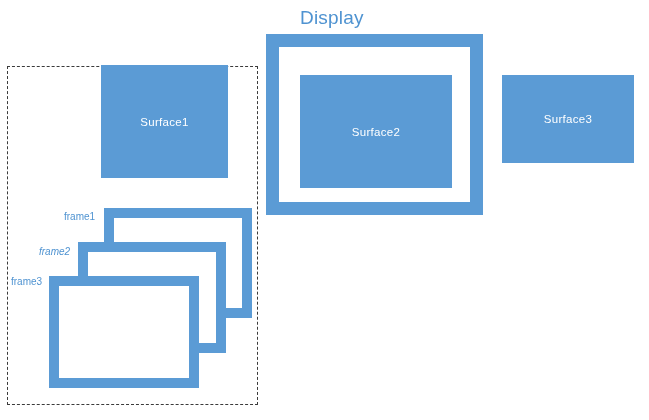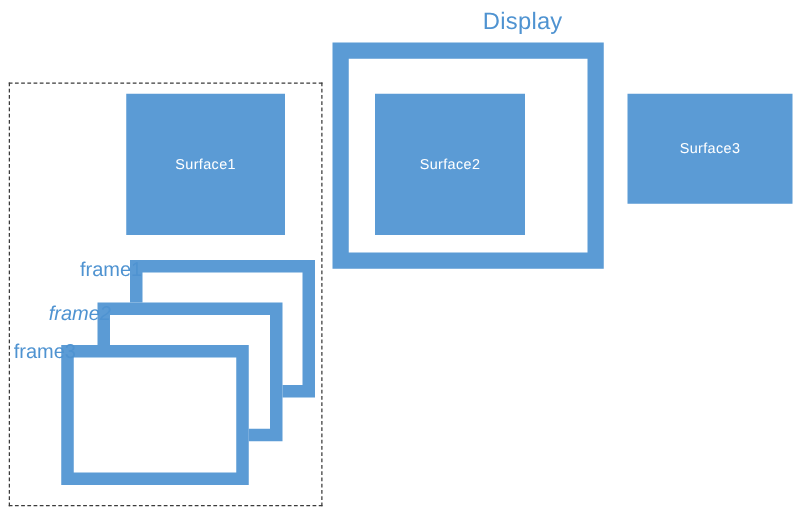--- a/index.html
+++ b/index.html
@@ -17,21 +17,21 @@
     background: #ffffff;
     overflow: hidden;
   }
 
   
   .display-title {
     position: absolute;
     left: 300px;
     top: 6px;
     width: 150px;
-    text-align: right;
+    text-align: left;
     color: #4F93D1;
     font-size: 19px;
     line-height: 24px;
     letter-spacing: 0.2px;
     white-space: nowrap;
   }
 
   
   .dashed-group {
     position: absolute;
@@ -52,22 +52,22 @@
     font-size: 11.5px;
     display: flex;
     align-items: center;
     justify-content: center;
     box-sizing: border-box;
     letter-spacing: 0.3px;
   }
   .surface-label {
     pointer-events: none;
   }
-  #surface1 { left: 101px; top: 75px; width: 127px; height: 113px; }
-  #surface2 { left: 300px; top: 75px; width: 120px; height: 113px; }
+  #surface1 { left: 101px; top: 65px; width: 127px; height: 113px; }
+  #surface2 { left: 300px; top: 75px; width: 152px; height: 113px; }
   #surface3 { left: 502px; top: 75px; width: 132px; height: 88px; }
 
   
   .display-frame {
     position: absolute;
     left: 266px;
     top: 34px;
     width: 217px;
     height: 181px;
     border: 13px solid #5B9BD5;
@@ -82,21 +82,21 @@
     background: #ffffff;
     box-sizing: border-box;
   }
   #frame1 { left: 104px; top: 208px; width: 148px; height: 110px; z-index: 3; }
   #frame2 { left: 78px;  top: 242px; width: 148px; height: 111px; z-index: 4; }
   #frame3 { left: 49px;  top: 276px; width: 150px; height: 112px; z-index: 5; }
 
   .frame-label {
     position: absolute;
     color: #4F93D1;
-    font-size: 16px;
+    font-size: 10px;
     line-height: 12px;
     white-space: nowrap;
     z-index: 6;
   }
   #frame1-label { left: 64px; top: 211px; }
   #frame2-label { left: 39px; top: 246px; font-style: italic; }
   #frame3-label { left: 11px; top: 276px; }
 </style>
 </head>
 <body>

